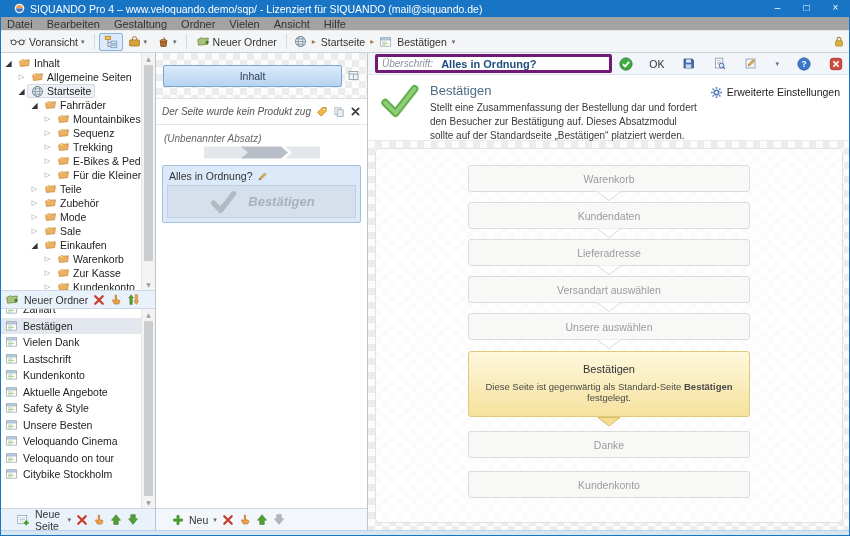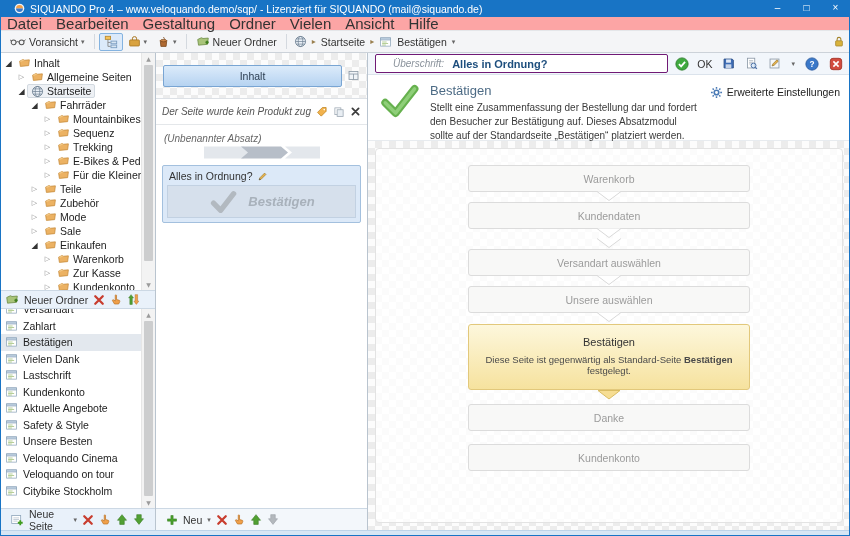--- a/index.html
+++ b/index.html
@@ -6,21 +6,21 @@
   html,body{width:850px;height:536px;overflow:hidden}
   body{font-family:"Liberation Sans","DejaVu Sans",sans-serif;font-size:11px;color:#222;background:#fff;position:relative}
   .frame{position:absolute;inset:0;border:1px solid #1874c5;pointer-events:none;z-index:99}
 
   
   .titlebar{height:17px;background:#1874c5;color:#fff;display:flex;align-items:center;padding-left:14px;font-size:10.5px}
   .titlebar .appicon{display:flex;margin-right:5px}
   .tb-title{flex:1;white-space:nowrap;overflow:hidden}
   .tb-btns{display:flex;height:100%}
   .tb-btn{width:29px;text-align:center;line-height:16px;font-size:10px;color:#fff}
-  .menubar{height:14px;background:#fca5a5;border-bottom:1px solid #e4e6e9;display:flex;align-items:center;font-size:15px;color:#333}
+  .menubar{height:14px;background:#a3a3a3;border-bottom:1px solid #e4e6e9;display:flex;align-items:center;font-size:11px;color:#333}
   .menu-item{padding:0 7px;line-height:14px}
   .toolbar{height:22px;background:#f4f5f7;border-bottom:1px solid #ccd2d9;display:flex;align-items:center;padding:0 5px;font-size:10.5px;color:#333}
   .tbtn{display:flex;align-items:center;gap:3px;padding:1px 4px;border:1px solid transparent;border-radius:2px;white-space:nowrap}
   .tbtn.active{background:#dceafa;border-color:#84b3e0}
   .tsep{width:1px;height:15px;background:#d4d9df;margin:0 4px}
   .caret{font-size:7px;color:#666;font-family:"DejaVu Sans",sans-serif}
   .crumb{display:flex;align-items:center;gap:5px;padding-left:3px}
   .crumb .sep{font-size:8px;color:#9a7f4e;font-family:"DejaVu Sans",sans-serif}
   .toolbar .spacer{flex:1}
   .icn{display:inline-flex;line-height:0}
@@ -42,21 +42,21 @@
   .vsb{position:absolute;top:0;right:0;width:14px;height:100%;background:#f3f3f3;border-left:1px solid #e6e6e6}
   .vsb .arr{height:11px;text-align:center;font-size:6px;line-height:11px;color:#9b9b9b;font-family:"DejaVu Sans",sans-serif}
   .vsb .arr.b{position:absolute;bottom:0;left:0;right:0}
   .vsb .thumb{position:absolute;left:2px;right:2px;background:#cccdce;border-radius:1px}
   .minibar{height:19px;background:#e9f1fa;border-top:1px solid #ccd8e4;border-bottom:1px solid #ccd8e4;display:flex;align-items:center;gap:5px;padding:0 5px;font-size:10.5px;color:#333}
   .pagelist{flex:1;position:relative;overflow:hidden;background:#fff}
   .plist-inner{transform:translateY(-8px)}
   .prow{height:16.5px;display:flex;align-items:center;gap:5px;padding:0 16px 0 5px;font-size:10.5px;color:#222}
   .prow.sel{background:#e3e8ee}
   .prow.bold{font-weight:normal}
-  .bottombar{height:22px;background:#e9f1fa;border-top:1px solid #ccd8e4;display:flex;align-items:center;gap:5px;padding:0 10px;font-size:10.5px;color:#333}
+  .bottombar{height:22px;background:#e9f1fa;border-top:1px solid #ccd8e4;display:flex;align-items:center;gap:5px;padding:0 16px;font-size:10.5px;color:#333}
 
   
   .checker{background-color:#fcfcfc;background-image:
     linear-gradient(45deg,#ececec 25%,transparent 25%,transparent 75%,#ececec 75%),
     linear-gradient(45deg,#ececec 25%,transparent 25%,transparent 75%,#ececec 75%);
     background-position:0 0,7px 7px;background-size:14px 14px}
 
   
   .mid-head{height:46px;border-bottom:1px solid #dde1e6;display:flex;align-items:center;padding:0 7px;gap:5px}
   .inhalt-btn{flex:1;height:22px;background:linear-gradient(#dcebfa,#b6d3f1);border:1px solid #79a5d3;border-radius:2px;display:flex;align-items:center;justify-content:center;font-size:10.5px;color:#2b3d50}
@@ -66,24 +66,24 @@
   .para-label{font-style:italic;color:#666;font-size:10px;margin:2px 0 2px 2px}
   .chev-strip{display:flex;justify-content:center;margin:2px 0 6px}
   .module-block{border:1px solid #a3c0de;background:#dcE9f8;background:#dce9f8;border-radius:2px;padding:3px 4px 4px}
   .module-title-row{display:flex;align-items:center;gap:5px;font-size:10.5px;color:#333;padding:1px 2px 3px}
   .module-preview{background:#d6e0ec;border:1px solid #c2d1e2;height:33px;display:flex;align-items:center;justify-content:center;gap:10px}
   .module-caption{font-style:italic;font-weight:bold;color:#a8b1bb;font-size:13px}
   .mid-fill{flex:1;background:#fff}
 
   
   .r-head{height:22px;background:#f2f6fb;border-bottom:1px solid #dbe3ec;display:flex;align-items:center;gap:7px;padding:0 7px}
-  .h-field{flex:1;height:19px;background:#fff;border:1px solid #701a75;border-radius:2px;display:flex;align-items:center;gap:8px;padding:0 17px}
+  .h-field{flex:1;height:19px;background:#fff;border:3px solid #701a75;border-radius:2px;display:flex;align-items:center;gap:8px;padding:0 4px}
   .h-label{font-style:italic;color:#8a929b;font-size:10px}
   .h-value{font-weight:bold;color:#1d4e7d;font-size:11px}
-  .h-icons{display:flex;align-items:center;gap:10px}
+  .h-icons{display:flex;align-items:center;gap:18px}
   .ok-lab{font-size:10.5px;color:#333;margin-left:-2px}
   .r-desc{background:#fff;border-bottom:1px solid #e7ebef;height:66px;display:flex;gap:10px;padding:7px 10px}
   .desc-title{font-size:13px;color:#4d6b85;margin:1px 0 3px}
   .desc-text{font-size:10px;color:#3a3a3a;line-height:1.4;max-width:565px}
   .adv{margin-left:auto;display:flex;align-items:flex-start;gap:4px;font-size:10.5px;color:#222;white-space:nowrap;padding-top:4px}
   .r-content{flex:1;position:relative;padding:7px}
   .flow-container{height:100%;background:rgba(255,255,255,.78);border:1px solid #e3e3e3;border-radius:4px;padding-top:16px;display:flex;flex-direction:column;align-items:center;overflow:hidden}
   .step{width:282px;height:27px;flex:none;background:#f8f8f7;border:1px solid #dcdcdc;border-radius:3px;display:flex;align-items:center;justify-content:center;font-size:10.5px;color:#9b9b9b}
   .connector{height:11px;flex:none;line-height:0;margin-top:-1px}
   .current{width:282px;flex:none;background:linear-gradient(#fdf7dc,#f6e29e);border:1px solid #e2c87b;border-radius:3px;text-align:center;padding:11px 10px 13px;margin-top:1px}
@@ -454,30 +454,20 @@
     <div class="pagelist">
       <div class="plist-inner">
           <div class="prow">
             <span class="icn">
               <svg width="13" height="12" viewBox="0 0 16 16">
                 <rect x="1.5" y="2.5" width="13" height="11" fill="#fff" stroke="#8fa6bb"></rect>
                 <rect x="1.5" y="2.5" width="13" height="2.8" fill="#c5d6e6" stroke="#8fa6bb"></rect>
                 <path d="M3.5 8h6M3.5 10h8M3.5 12h5" stroke="#9fbf77"></path>
               </svg>
             </span>
-            <span>Versandart</span>
-          </div>
-          <div class="prow">
-            <span class="icn">
-              <svg width="13" height="12" viewBox="0 0 16 16">
-                <rect x="1.5" y="2.5" width="13" height="11" fill="#fff" stroke="#8fa6bb"></rect>
-                <rect x="1.5" y="2.5" width="13" height="2.8" fill="#c5d6e6" stroke="#8fa6bb"></rect>
-                <path d="M3.5 8h6M3.5 10h8M3.5 12h5" stroke="#9fbf77"></path>
-              </svg>
-            </span>
             <span>Zahlart</span>
           </div>
           <div class="prow sel">
             <span class="icn">
               <svg width="13" height="12" viewBox="0 0 16 16">
                 <rect x="1.5" y="2.5" width="13" height="11" fill="#fff" stroke="#8fa6bb"></rect>
                 <rect x="1.5" y="2.5" width="13" height="2.8" fill="#c5d6e6" stroke="#8fa6bb"></rect>
                 <path d="M3.5 8h6M3.5 10h8M3.5 12h5" stroke="#9fbf77"></path>
               </svg>
             </span>
@@ -780,20 +770,21 @@
     <div class="r-content checker">
       <div class="flow-container">
           <div class="step">Warenkorb</div>
           <div class="connector"><svg width="26" height="11" viewBox="0 0 26 11">
               <path d="M1 .5 13 9.5 25 .5" fill="#fff" stroke="#d9d9d9"></path>
             </svg></div>
           <div class="step">Kundendaten</div>
           <div class="connector"><svg width="26" height="11" viewBox="0 0 26 11">
               <path d="M1 .5 13 9.5 25 .5" fill="#fff" stroke="#d9d9d9"></path>
             </svg></div>
+          <div class="step">Lieferadresse</div>
           <div class="connector"><svg width="26" height="11" viewBox="0 0 26 11">
               <path d="M1 .5 13 9.5 25 .5" fill="#fff" stroke="#d9d9d9"></path>
             </svg></div>
           <div class="step">Versandart auswählen</div>
           <div class="connector"><svg width="26" height="11" viewBox="0 0 26 11">
               <path d="M1 .5 13 9.5 25 .5" fill="#fff" stroke="#d9d9d9"></path>
             </svg></div>
           <div class="step">Unsere auswählen</div>
           <div class="connector"><svg width="26" height="11" viewBox="0 0 26 11">
               <path d="M1 .5 13 9.5 25 .5" fill="#fff" stroke="#d9d9d9"></path>

